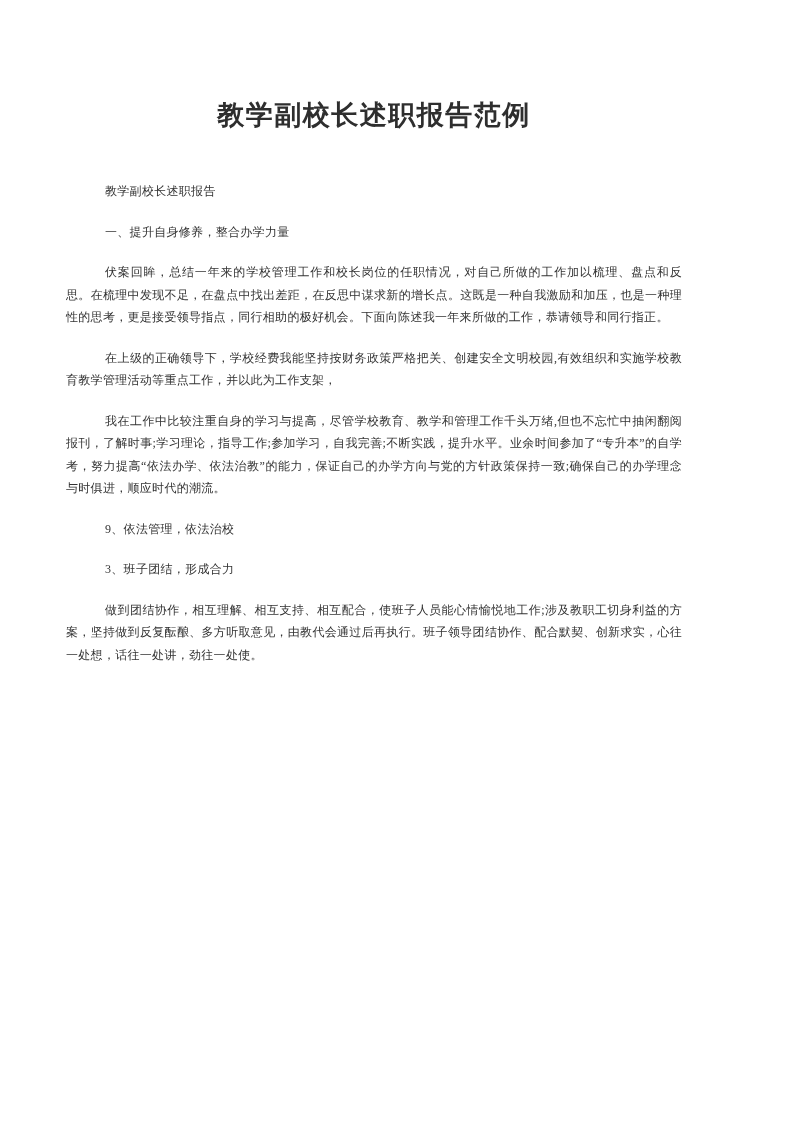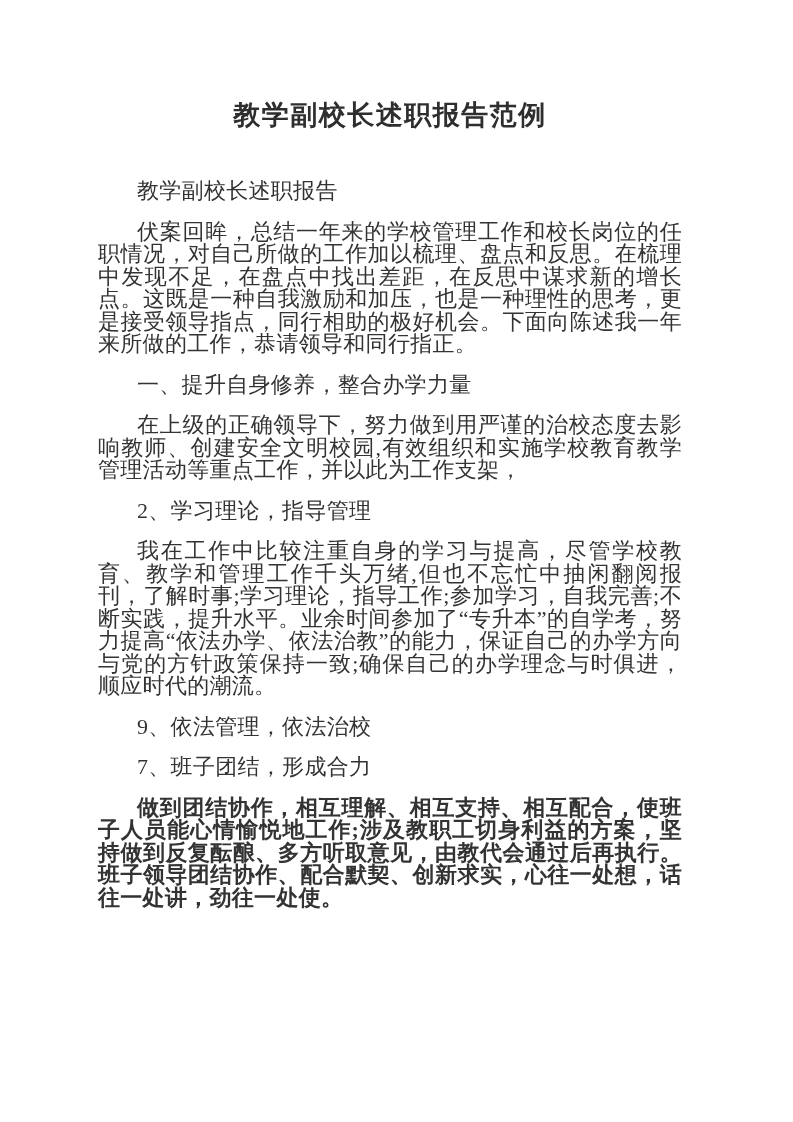--- a/index.html
+++ b/index.html
@@ -14,68 +14,66 @@
     margin: 0 auto;
     background: #ffffff;
     overflow: hidden;
     font-family: "Liberation Serif", "DejaVu Serif", serif;
     color: #333333;
   }
   .content {
     box-sizing: border-box;
     width: 100%;
     height: 100%;
-    padding: 97px 111px 40px 98px;
+    padding: 97px 111px 40px 66px;
   }
   .doc-title {
     margin: 0 0 47px 0;
     font-size: 27px;
     font-weight: 700;
     line-height: 36px;
     letter-spacing: 1.5px;
     text-align: center;
     color: #2e2e2e;
   }
   .block {
     margin: 0 0 18px 0;
-    font-size: 22px;
+    font-size: 12px;
     line-height: 22.5px;
     letter-spacing: 0.3px;
     text-indent: 39px;
     text-align: justify;
     color: #333333;
   }
   .block:last-child {
     margin-bottom: 9px;
-    font-weight: bold;
   }
 </style>
 </head>
 <body>
 
 <div class="page">
   <div class="content">
 
     <h1 class="doc-title">教学副校长述职报告范例</h1>
 
     <p class="block">教学副校长述职报告</p>
 
 
+    <p class="block">一、提升自身修养，整合办学力量</p>
+
     <p class="block">伏案回眸，总结一年来的学校管理工作和校长岗位的任职情况，对自己所做的工作加以梳理、盘点和反思。在梳理中发现不足，在盘点中找出差距，在反思中谋求新的增长点。这既是一种自我激励和加压，也是一种理性的思考，更是接受领导指点，同行相助的极好机会。下面向陈述我一年来所做的工作，恭请领导和同行指正。</p>
 
-    <p class="block">一、提升自身修养，整合办学力量</p>
 
+    <p class="block">在上级的正确领导下，学校经费我能坚持按财务政策严格把关、创建安全文明校园,有效组织和实施学校教育教学管理活动等重点工作，并以此为工作支架，</p>
 
-    <p class="block">在上级的正确领导下，努力做到用严谨的治校态度去影响教师、创建安全文明校园,有效组织和实施学校教育教学管理活动等重点工作，并以此为工作支架，</p>
-
-    <p class="block">2、学习理论，指导管理</p>
 
     <p class="block">我在工作中比较注重自身的学习与提高，尽管学校教育、教学和管理工作千头万绪,但也不忘忙中抽闲翻阅报刊，了解时事;学习理论，指导工作;参加学习，自我完善;不断实践，提升水平。业余时间参加了“专升本”的自学考，努力提高“依法办学、依法治教”的能力，保证自己的办学方向与党的方针政策保持一致;确保自己的办学理念与时俱进，顺应时代的潮流。</p>
 
     <p class="block">9、依法管理，依法治校</p>
 
 
-    <p class="block">7、班子团结，形成合力</p>
+    <p class="block">3、班子团结，形成合力</p>
 
     <p class="block">做到团结协作，相互理解、相互支持、相互配合，使班子人员能心情愉悦地工作;涉及教职工切身利益的方案，坚持做到反复酝酿、多方听取意见，由教代会通过后再执行。班子领导团结协作、配合默契、创新求实，心往一处想，话往一处讲，劲往一处使。</p>
 
   </div>
 </div>
 
 </body></html>

